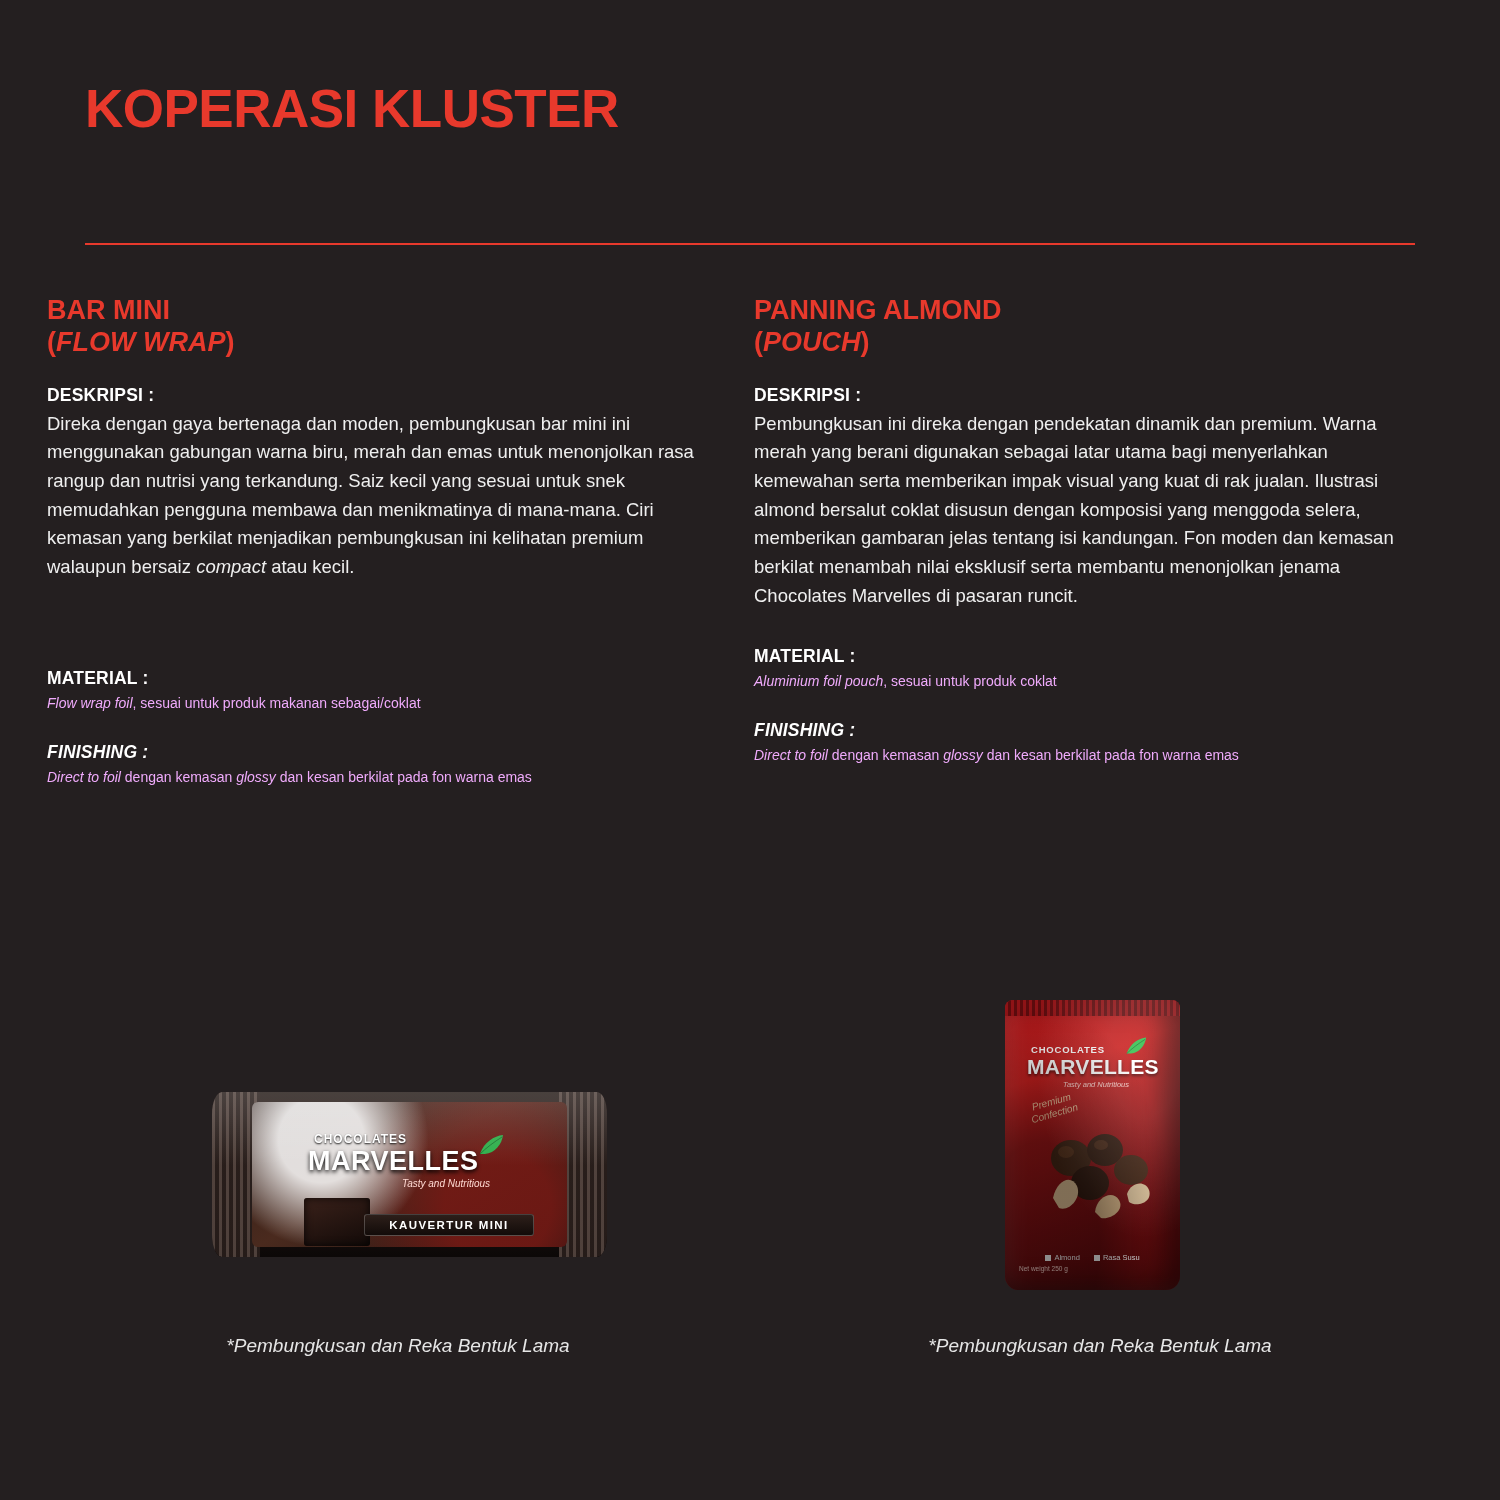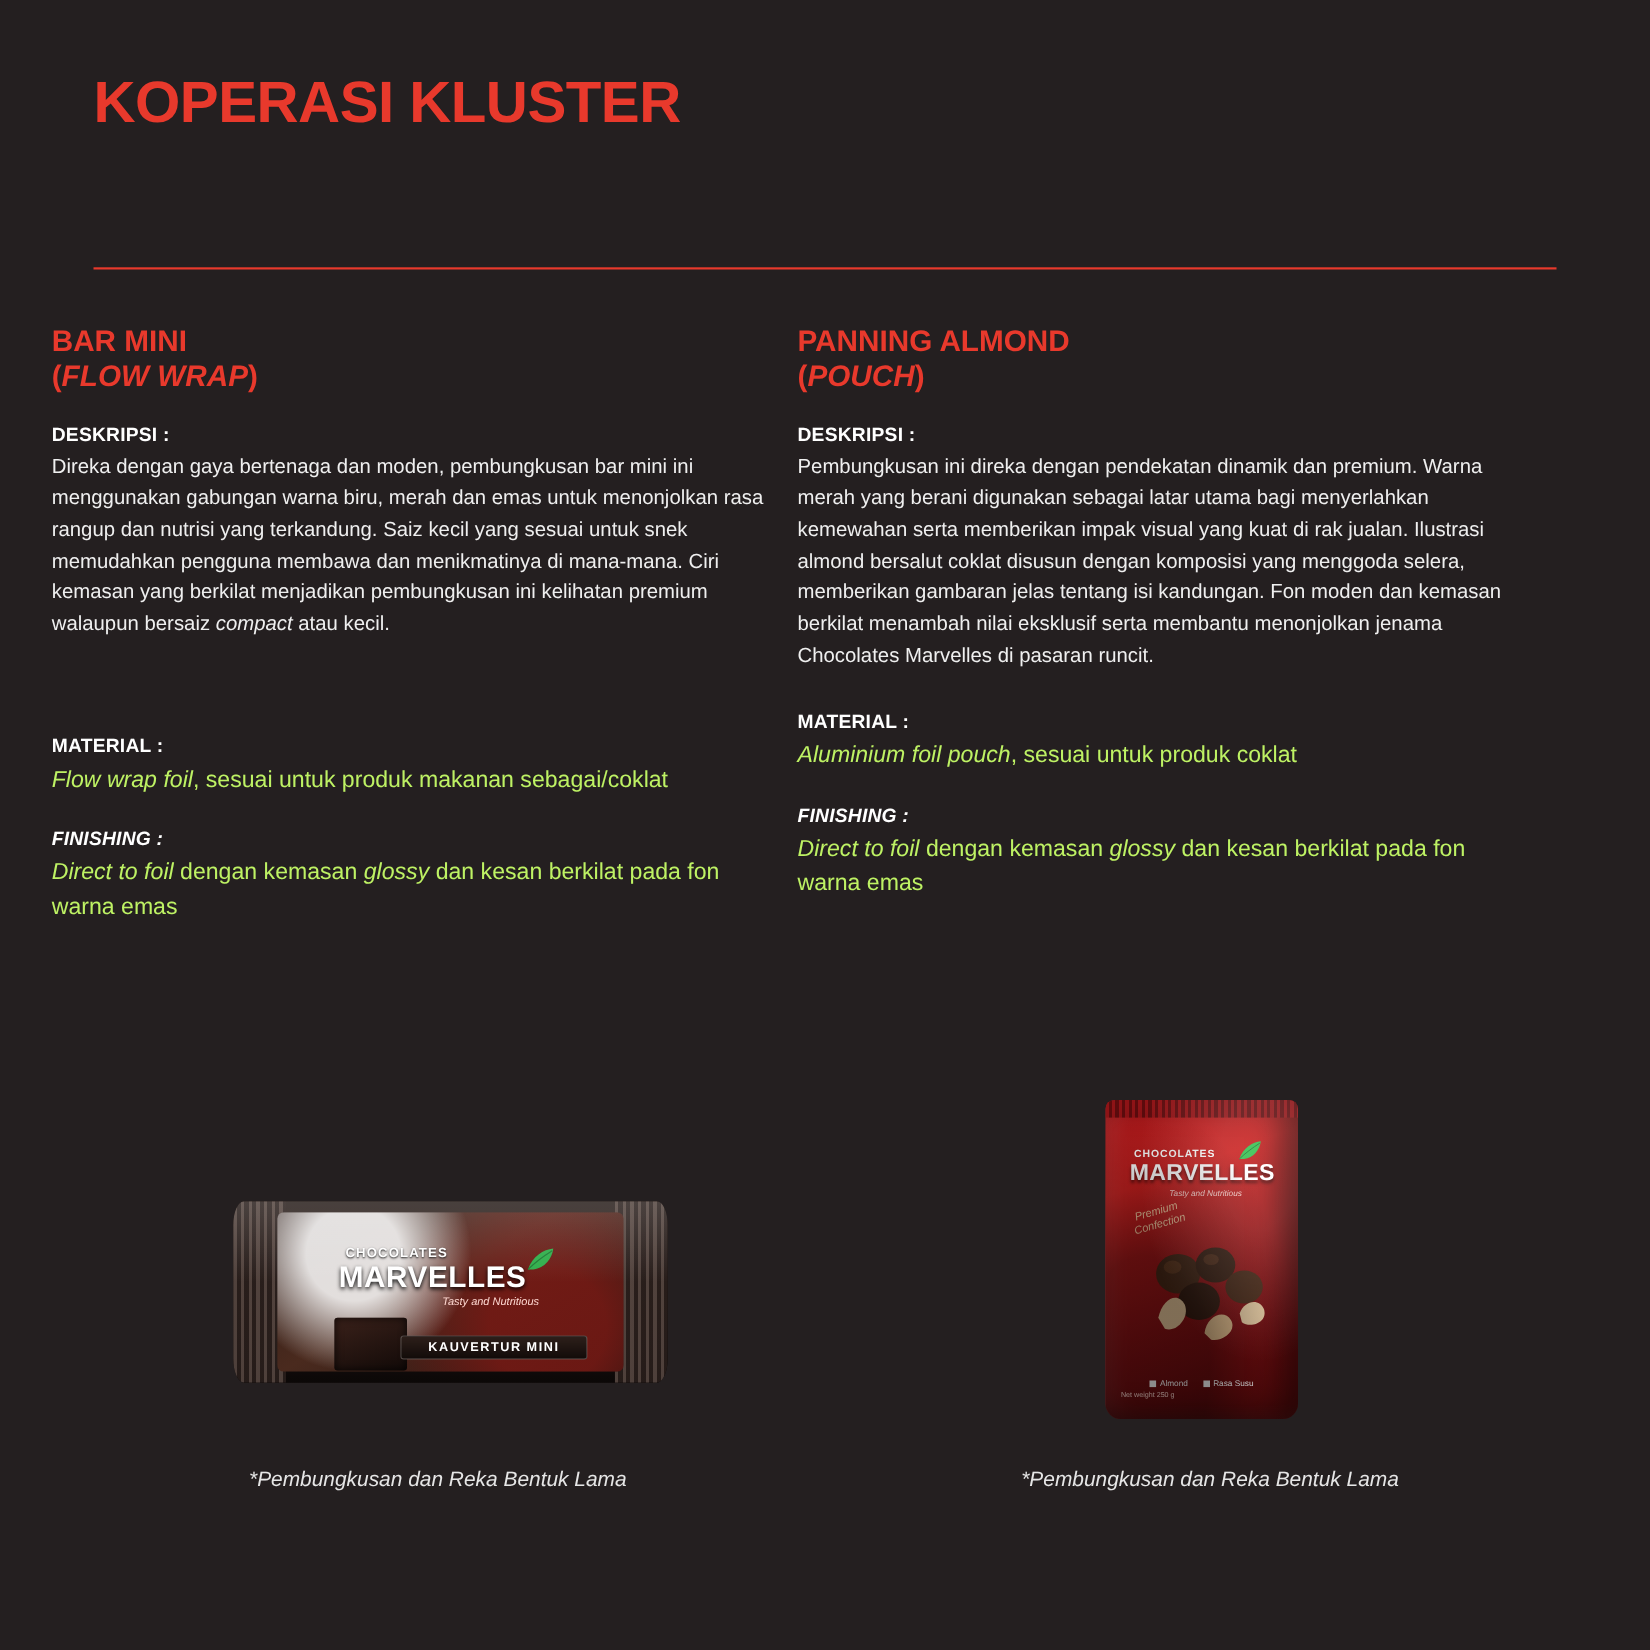--- a/index.html
+++ b/index.html
@@ -11,21 +11,21 @@
   }
   .page {
     position: relative;
     width: 1500px; height: 1500px;
     background: #241f20;
     overflow: hidden;
   }
   .header {
     position: absolute;
     left: 85px;
-    top: 65px;
+    top: 80px;
     width: 1330px;
   }
   .header h1 {
     margin: 0;
     color: #e8392c;
     font-size: 53px;
     line-height: 1.08;
     font-weight: bold;
     letter-spacing: -0.5px;
     text-transform: uppercase;
@@ -43,21 +43,21 @@
     position: absolute;
     left: 0; top: 295px;
     width: 1500px;
     display: flex;
   }
   .col {
     width: 660px;
     padding: 0;
   }
   .col.left { margin-left: 47px; }
-  .col.right { margin-left: 18px; }
+  .col.right { margin-left: 47px; }
   h2.sect-title {
     margin: 0 0 26px 0;
     color: #e8392c;
     font-size: 27px;
     font-weight: bold;
     line-height: 1.18;
     text-transform: uppercase;
   }
   h2.sect-title .sub { display: block; }
   h2.sect-title .sub i { font-style: italic; }
@@ -73,21 +73,21 @@
     color: #efefef;
     font-size: 18.5px;
     line-height: 1.55;
     margin: 0;
     font-weight: 400;
   }
   .body-text i { font-style: italic; }
   .block-gap-lg { height: 86px; }
   .block-gap-lg.right { height: 36px; }
   .block-gap-md { height: 28px; }
-  .material-text { color: #bef264; font-size: 21px; line-height: 1.5; margin: 0; }
+  .material-text { color: #f0abfc; font-size: 14px; line-height: 1.5; margin: 0; }
   .material-text i { font-style: italic; }
 
   
   .products {
     position: absolute;
     left: 0; top: 960px;
     width: 1252px;
     height: 450px;
   }
   .prod {

